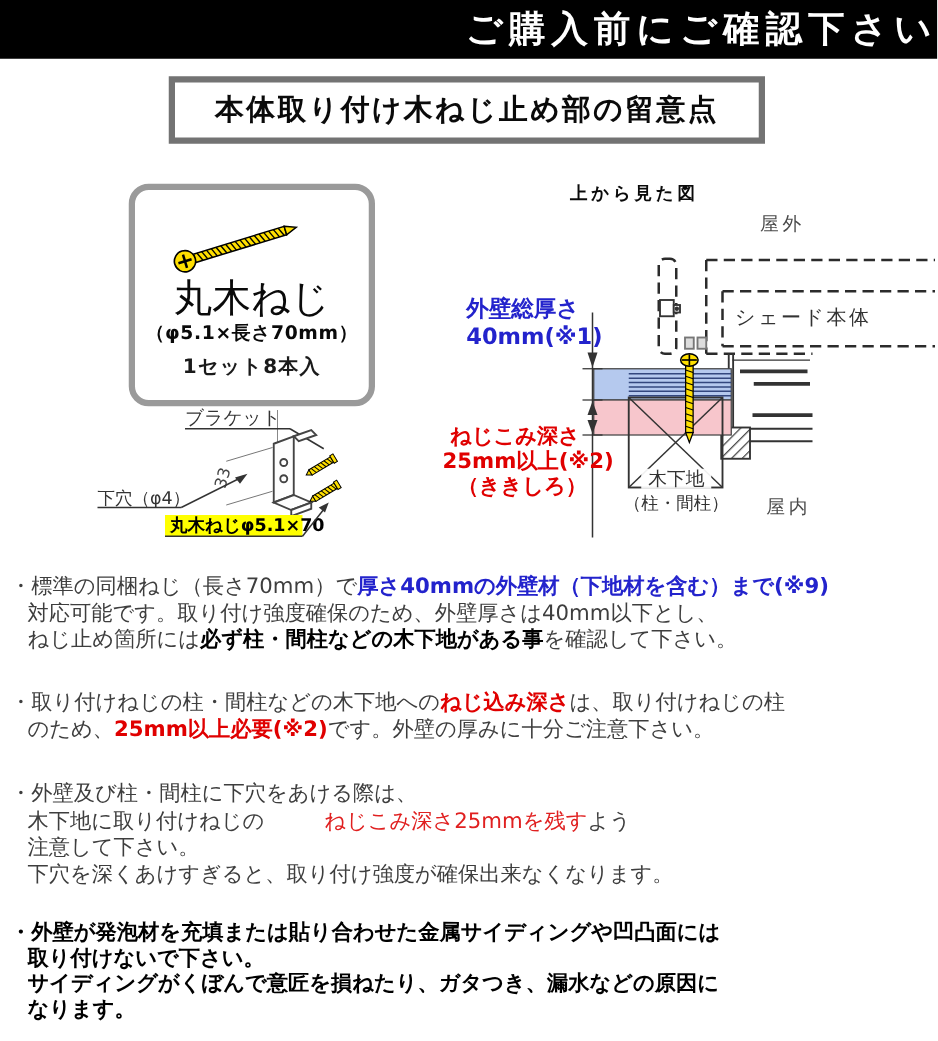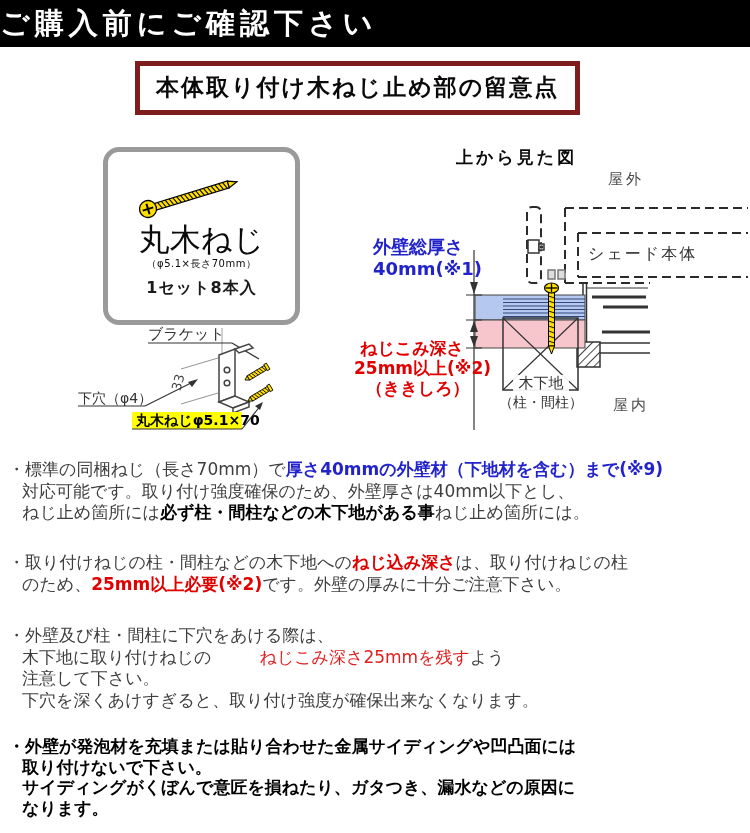--- a/index.html
+++ b/index.html
@@ -4,42 +4,42 @@
 <style>
   html,body { margin:0; padding:0; background:#fff; }
   .canvas {
     position:relative; width:750px; height:833px; background:#ffffff;
     font-family:"DejaVu Sans","Liberation Sans",sans-serif;
     overflow:hidden; color:#111;
   }
   
   .header {
     position:absolute; left:0; top:0; width:750px; height:47px;
-    background:#000; color:#fff; display:flex; align-items:center; justify-content:flex-start;
+    background:#000; color:#fff; display:flex; align-items:center; justify-content:flex-end;
     font-size:29px; font-weight:bold; letter-spacing:5px; white-space:nowrap;
   }
   
   .title-box {
-    position:absolute; left:135px; top:61px; border:5px solid #7f1d1d; background:#fff;
-    padding:6px 16px 7px; font-size:23px; font-weight:bold; letter-spacing:2px;
+    position:absolute; left:135px; top:61px; border:5px solid #737373; background:#fff;
+    padding:6px 32px 7px; font-size:23px; font-weight:bold; letter-spacing:2px;
     color:#0a0a0a; white-space:nowrap;
   }
   
   .screw-box {
     position:absolute; left:103px; top:147px; width:187px; height:168px;
     border:5px solid #9a9a9a; border-radius:16px; background:#fff; text-align:center;
   }
   .screw-img { display:block; margin:10px auto 0; }
   .screw-name { font-size:31px; font-weight:normal; color:#0a0a0a; line-height:26px; margin-top:0; }
-  .screw-spec { font-size:10px; font-weight:normal; color:#0a0a0a; margin-top:5px; letter-spacing:0.5px;}
+  .screw-spec { font-size:15px; font-weight:bold; color:#0a0a0a; margin-top:5px; letter-spacing:0.5px;}
   .screw-qty  { font-size:16px; font-weight:600; color:#1a1a1a; margin-top:7px; letter-spacing:1px;}
   
   .bracket-svg { position:absolute; left:75px; top:322px; }
   .topview-title {
-    position:absolute; left:456px; top:146px; font-size:17px; font-weight:bold;
+    position:absolute; left:456px; top:146px; font-size:14px; font-weight:bold;
     letter-spacing:3px; color:#0a0a0a; white-space:nowrap;font-family:Liberation Mono, monospace;
   }
   .topview-svg { position:absolute; left:350px; top:160px; }
   
   .note {
     position:absolute; left:8px; width:740px; margin:0;
     font-size:17px; line-height:21.5px; color:#3e3e3e;
     padding-left:14px; text-indent:-14px; white-space:nowrap;
   }
   .note-1 { top:459px; }
@@ -269,21 +269,21 @@
     <g>
       <text x="10" y="194" font-size="17" font-weight="bold" fill="#e00000">ねじこみ深さ</text>
       <text x="4" y="214" font-size="17" font-weight="bold" fill="#e00000">25mm以上(※2)</text>
       <text x="16" y="234" font-size="17" font-weight="bold" fill="#e00000">（ききしろ）</text>
     </g>
   </svg>
 
   <p class="note note-1">
     <span>・標準の同梱ねじ（長さ70mm）で</span><span class="blue">厚さ40mmの外壁材（下地材を含む）まで(※9)</span><br>
     <span>対応可能です。取り付け強度確保のため、外壁厚さは40mm以下とし、</span><br>
-    <span>ねじ止め箇所には</span><span class="bk">必ず柱・間柱などの木下地がある事</span><span>ねじ止め箇所には。</span>
+    <span>ねじ止め箇所には</span><span class="bk">必ず柱・間柱などの木下地がある事</span><span>を確認して下さい。</span>
   </p>
 
   <p class="note note-2">
     <span>・取り付けねじの柱・間柱などの木下地への</span><span class="red">ねじ込み深さ</span><span>は、取り付けねじの柱</span><br>
     <span>のため、</span><span class="red">25mm以上必要(※2)</span><span>です。外壁の厚みに十分ご注意下さい。</span>
   </p>
 
   <p class="note note-3">
     <span>・外壁及び柱・間柱に下穴をあける際は、</span><br>
     <span>木下地に取り付けねじの</span><span class="redl">ねじこみ深さ25mmを残す</span><span>よう</span><br>

